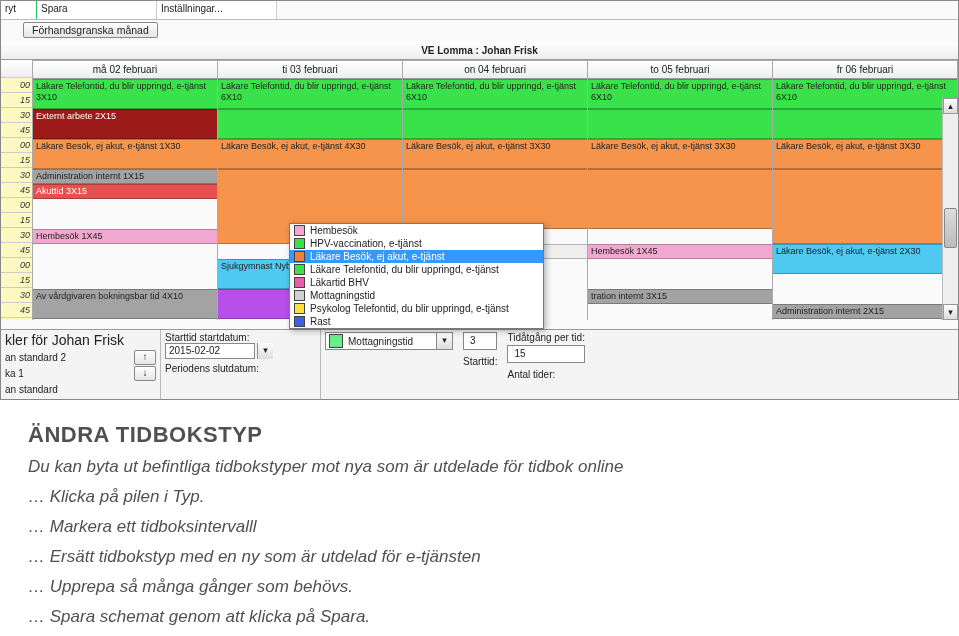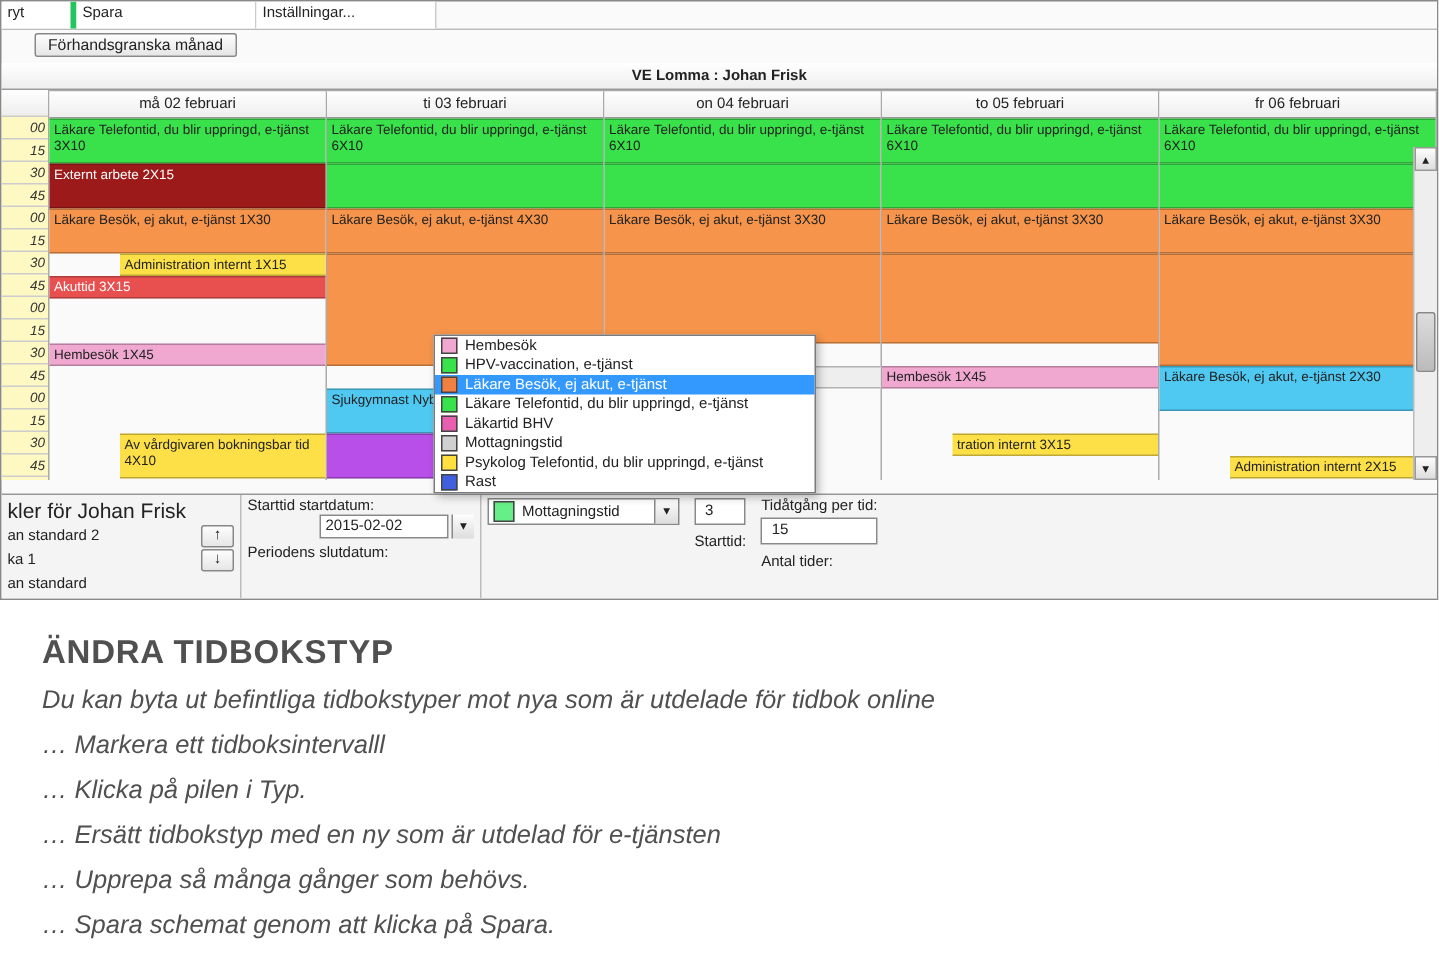--- a/index.html
+++ b/index.html
@@ -18,21 +18,21 @@
     background: #fafafa;
     position: relative;
     overflow: hidden;
     font-size: 10px;
     color: #222;
   }
   .top-row {
     display: flex;
     height: 18px;
   }
-  .top-label { width: 50px; padding: 2px 4px; background:#fff; border-right:4px solid #22c55e; }
+  .top-label { width: 36px; padding: 2px 4px; background:#fff; border-right:1px solid #22c55e; }
   .top-value { width: 120px; padding: 2px 4px; background:#fff; border-right:1px solid #ccc; }
   .preview-button {
     margin: 2px 0 2px 0;
     padding: 1px 8px;
     background: linear-gradient(#fdfdfd,#e6e6e6);
     border: 1px solid #888;
     border-radius: 2px;
     font-size: 10.5px;
     display:inline-block;
   }
@@ -88,21 +88,21 @@
     border-bottom: 1px solid rgba(0,0,0,0.25);
     padding: 1px 3px;
     font-size: 9px;
     line-height: 11px;
     overflow: hidden;
     white-space: normal;
   }
   .green { background: #39e24a; }
   .darkred { background: #9c1a1a; color:#fff; }
   .orange { background: #f5944a; }
-  .white { background: #fde047; margin-left: 47px; }
+  .white { background: #a3a3a3; }
   .pink1 { background: #f0a8d0; }
   .cyan { background: #4fc9f2; }
   .purple { background: #b84fe8; color:#fff; }
   .red2 { background: #e85050; color:#fff; }
   .gray { background: #eee; }
 
   .context-menu {
     position: absolute;
     top: 222px;
     left: 288px;
@@ -175,21 +175,20 @@
     line-height:12px;
   }
   .bc-mid { width: 160px; border-right:1px solid #bbb; padding:2px 4px; }
   .bc-field-label { display:block; }
   .date-input {
     width: 90px;
     background:#fff;
     border:1px solid #888;
     padding:0 3px;
     line-height:14px;
-    margin-left:48px;
   }
   .bc-right { flex:1; padding:2px 4px; display:flex; gap:10px; align-items:flex-start; }
   .combo {
     display:flex;
     align-items:center;
     background:#fff;
     border:1px solid #888;
     height:18px;
   }
   .combo .sw { width:14px; height:14px; margin:0 3px; border:1px solid #444; }
@@ -411,18 +410,18 @@
         <div class="numbox">15</div>
         <div style="margin-top:6px;">Antal tider:</div>
       </div>
     </div>
   </div>
 </div>
 
 <div class="doc">
   <h1>ÄNDRA TIDBOKSTYP</h1>
   <p>Du kan byta ut befintliga tidbokstyper mot nya som är utdelade för tidbok online</p>
+  <p class="bullet-line">… Klicka på pilen i Typ.</p>
   <p class="bullet-line">… Markera ett tidboksintervalll</p>
-  <p class="bullet-line">… Klicka på pilen i Typ.</p>
   <p class="bullet-line">… Ersätt tidbokstyp med en ny som är utdelad för e-tjänsten</p>
   <p class="bullet-line">… Upprepa så många gånger som behövs.</p>
   <p class="bullet-line">… Spara schemat genom att klicka på Spara.</p>
 </div>
 
 </body></html>

